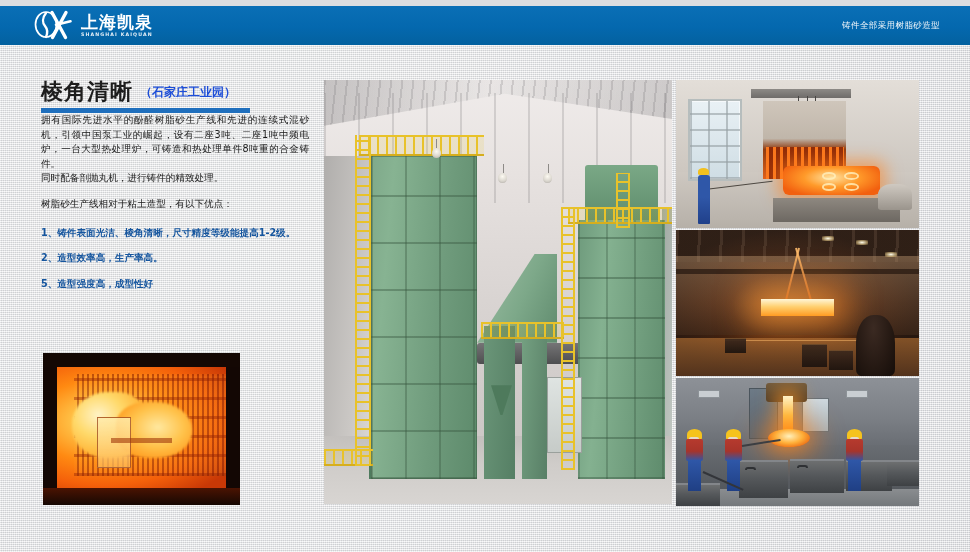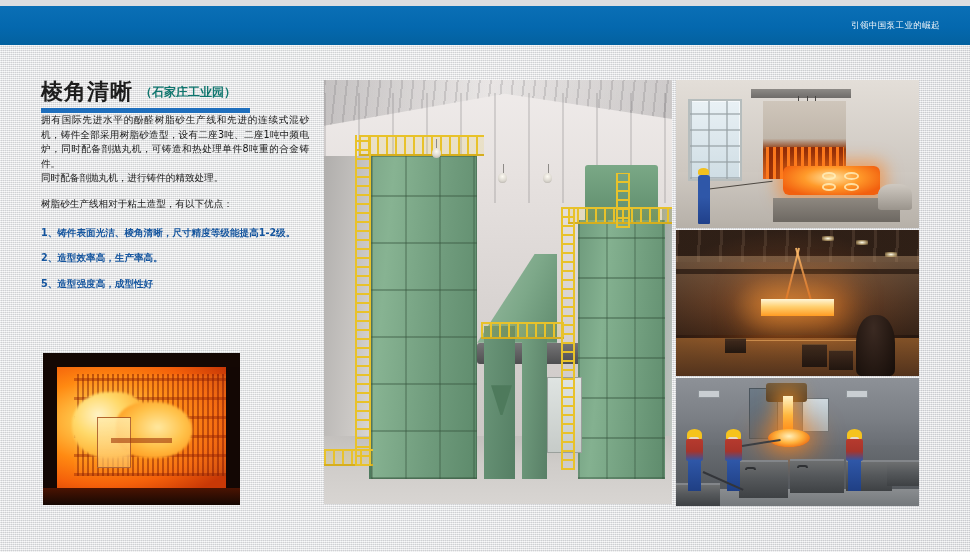--- a/index.html
+++ b/index.html
@@ -104,21 +104,21 @@
   #title-main {
     font-size: 22px;
     font-weight: 700;
     color: #1d1d1d;
     letter-spacing: 1px;
     line-height: 1.05;
   }
   #title-sub {
     font-size: 12px;
     font-weight: 700;
-    color: #0f766e;
+    color: #1d4ed8;
     padding-bottom: 2px;
   }
   #title-rule {
     margin-top: 5px;
     width: 209px;
     height: 5px;
     background: #1f6fbd;
   }
 
   #section-head {
@@ -595,33 +595,46 @@
 <body>
 
 <div id="slide">
 
   <div id="slide-bg"></div>
 
   <div id="top-strip"></div>
 
   <div id="header-bar"></div>
 
-
-  <div id="header-slogan">引领中国泵工业的崛起</div>
+  <div id="logo-block">
+    <svg id="logo-mark" viewBox="0 0 42 30">
+      <ellipse cx="14" cy="14.5" rx="10.5" ry="12.5" fill="none" stroke="#ffffff" stroke-width="1.7"></ellipse>
+      <path d="M14 3 C10 8 10.5 13 13 16 C15.5 19 15.8 23 14 27" fill="none" stroke="#ffffff" stroke-width="2.4" stroke-linecap="round"></path>
+      <path d="M20 2.5 L33.5 27.5" stroke="#ffffff" stroke-width="3.4" stroke-linecap="round"></path>
+      <path d="M34 2.5 L20.5 27.5" stroke="#ffffff" stroke-width="3.4" stroke-linecap="round"></path>
+      <path d="M24 14.8 L38.5 11.2" stroke="#ffffff" stroke-width="2.6" stroke-linecap="round"></path>
+    </svg>
+    <div id="logo-text-wrap">
+      <div id="logo-cn">上海凯泉</div>
+      <div id="logo-en">SHANGHAI KAIQUAN</div>
+    </div>
+  </div>
+
+  <div id="header-slogan">铸件全部采用树脂砂造型</div>
 
   <div id="left-col">
 
     <div id="title-row">
       <div id="title-main">棱角清晰</div>
       <div id="title-sub">（石家庄工业园）</div>
     </div>
     <div id="title-rule"></div>
 
 
-    <div class="para tight">拥有国际先进水平的酚醛树脂砂生产线和先进的连续式混砂机，铸件全部采用树脂砂造型，设有二座3吨、二座1吨中频电炉，同时配备剖抛丸机，可铸造和热处理单件8吨重的合金铸件。</div>
+    <div class="para tight">拥有国际先进水平的酚醛树脂砂生产线和先进的连续式混砂机，引领中国泵工业的崛起，设有二座3吨、二座1吨中频电炉，一台大型热处理炉，可铸造和热处理单件8吨重的合金铸件。</div>
     <div class="para tight">同时配备剖抛丸机，进行铸件的精致处理。</div>
     <div class="para spaced">树脂砂生产线相对于粘土造型，有以下优点：</div>
 
     <div class="bullet first">1、铸件表面光洁、棱角清晰，尺寸精度等级能提高1-2级。</div>
     <div class="bullet">2、造型效率高，生产率高。</div>
     <div class="bullet">5、造型强度高，成型性好</div>
   </div>
 
   <div class="photo" id="photo-furnace">
     <div class="fi-frame">

